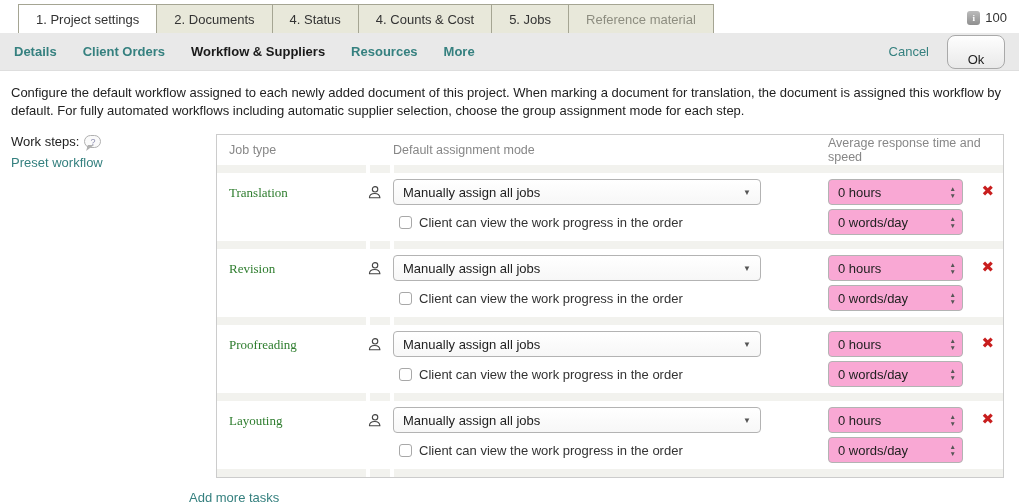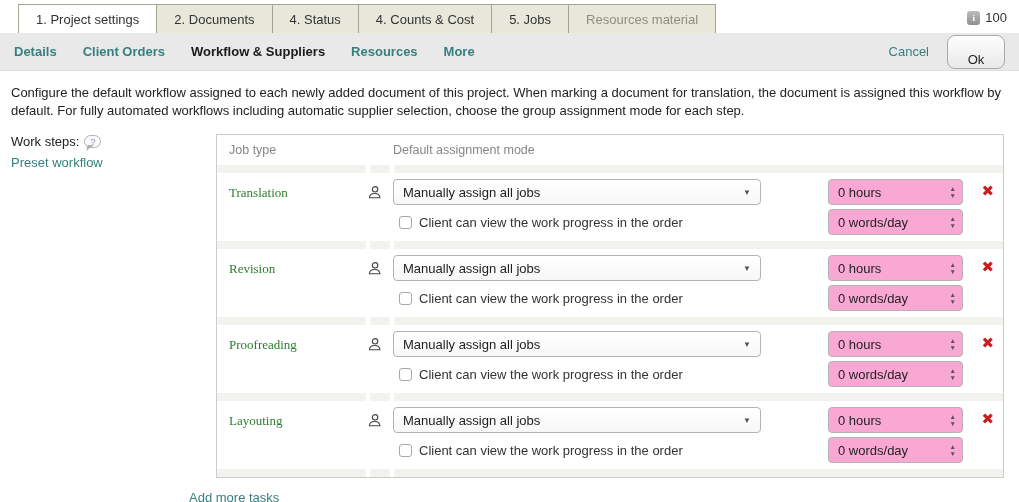--- a/index.html
+++ b/index.html
@@ -97,21 +97,21 @@
 
     <div class="tab normal">
       <span>4. Counts &amp; Cost</span>
     </div>
 
     <div class="tab normal">
       <span>5. Jobs</span>
     </div>
 
     <div class="tab muted">
-      <span>Resources material</span>
+      <span>Reference material</span>
     </div>
 
   <div class="doc-counter">
     <span class="info-ic">i</span>
     <span class="doc-count">100</span>
   </div>
 </div>
 
 <div class="subnav">
 
@@ -142,20 +142,21 @@
     </div>
     <div class="preset-link">Preset workflow</div>
   </div>
 
   <div style="flex:1; margin-right:1px;">
     <div class="wf-table">
 
       <div class="hdr-row">
         <span class="hdr-job">Job type</span>
         <span class="hdr-mode">Default assignment mode</span>
+        <span class="hdr-resp">Average response time and speed</span>
       </div>
       <div class="row-sep">
         <i class="s1"></i>
           <i class="g"></i>
           <i class="s2"></i>
           <i class="g"></i>
           <i class="s3"></i>
       </div>
 
         <div>

